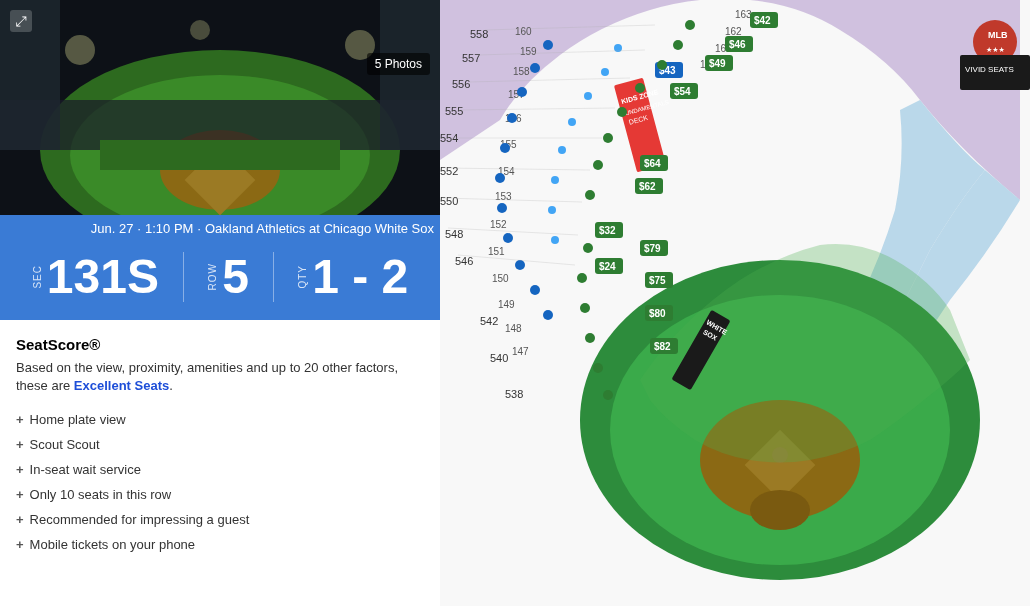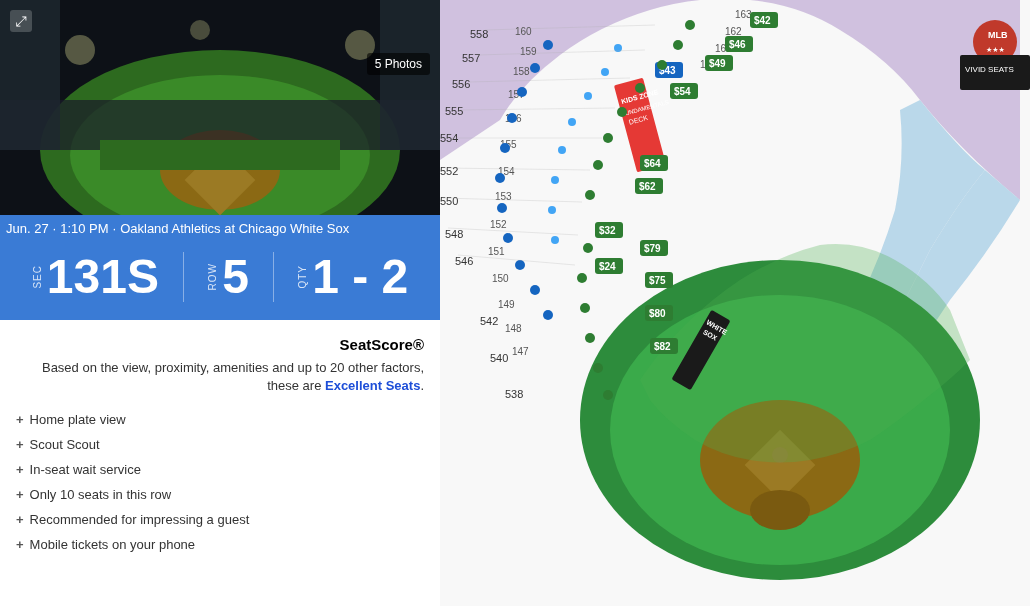--- a/index.html
+++ b/index.html
@@ -75,21 +75,21 @@
       align-items: center;
       justify-content: center;
       color: #fff;
       font-size: 14px;
       cursor: pointer;
     }
 
     .game-info {
       background: #3a7bd5;
       color: #fff;
-      text-align: left;
+      text-align: right;
       padding: 6px;
       font-size: 13px;
     }
 
     .seat-details {
       background: #3a7bd5;
       display: flex;
       justify-content: space-around;
       align-items: center;
       padding: 10px 20px 18px;
@@ -152,21 +152,20 @@
     }
 
     .score-stars {
       font-size: 8px;
       color: rgba(255,255,255,0.9);
       letter-spacing: 1px;
     }
 
     .score-content {
       flex: 1;
-      text-align: right;
     }
 
     .score-title {
       font-size: 15px;
       font-weight: bold;
       margin-bottom: 6px;
     }
 
     .score-description {
       font-size: 13px;

